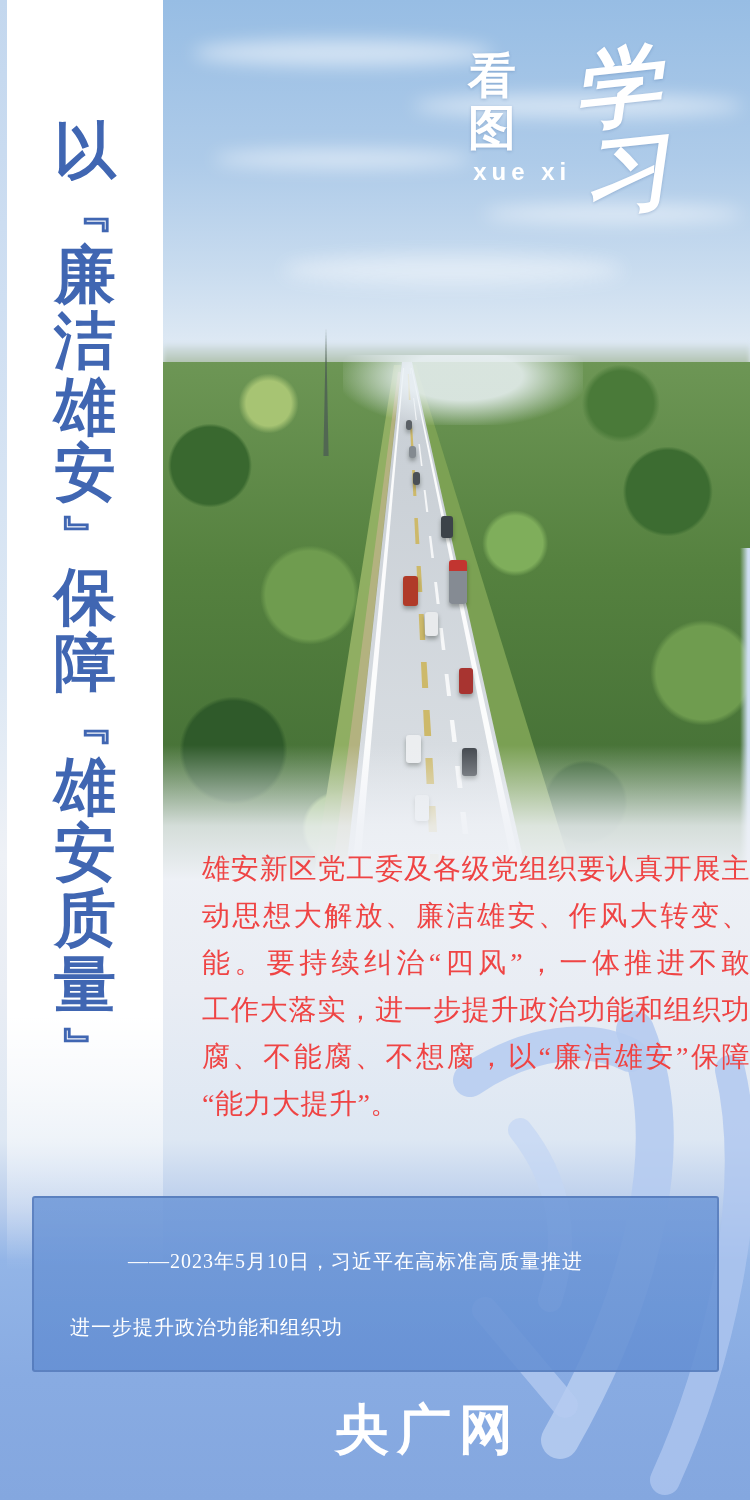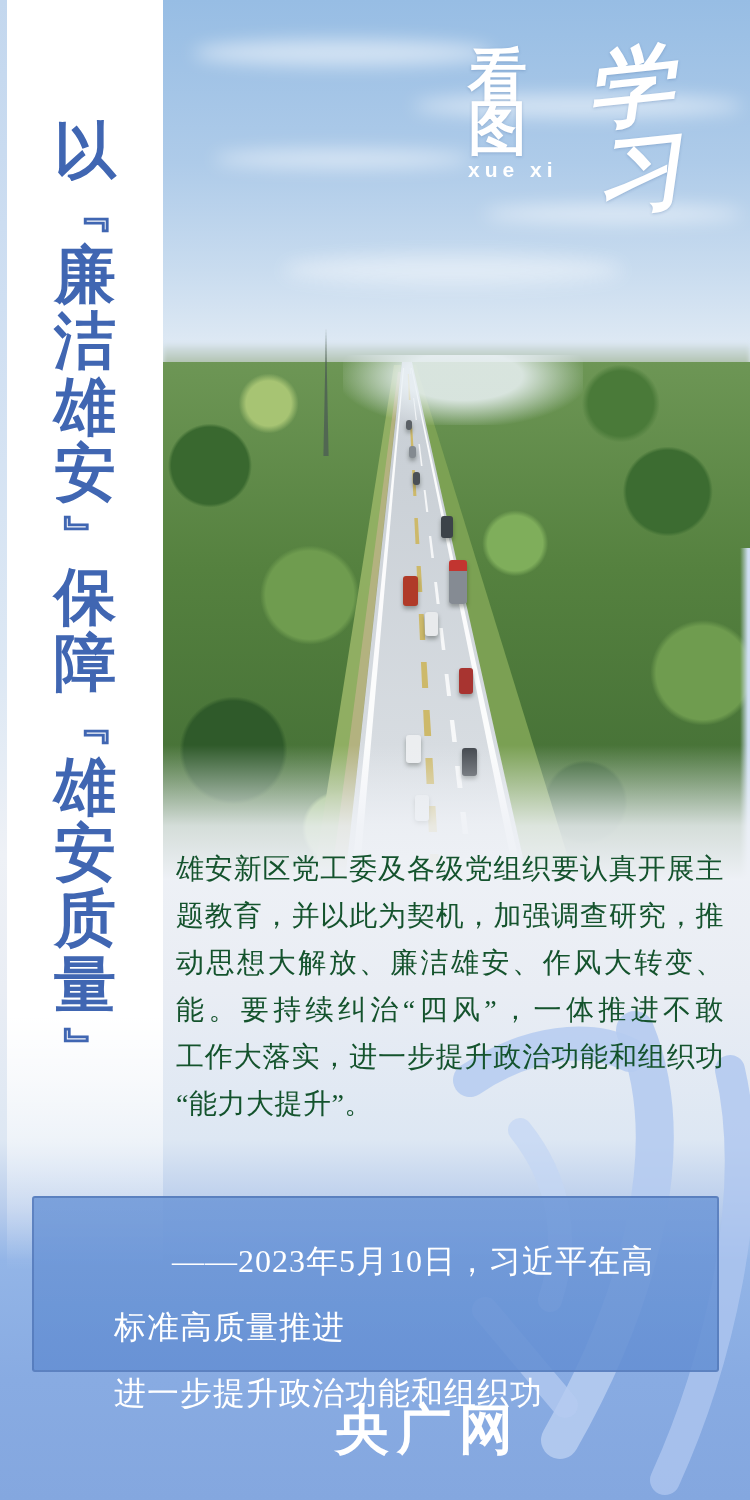--- a/index.html
+++ b/index.html
@@ -65,43 +65,43 @@
   .tower{position:absolute;left:150px;top:328px;width:26px;height:128px;
     clip-path:polygon(50% 0,60% 100%,40% 100%);background:#4e6053;opacity:.85;}
   .car{position:absolute;border-radius:3px;box-shadow:0 3px 4px rgba(20,30,20,.35);}
   .fade-bottom{position:absolute;left:0;bottom:0;width:100%;height:135px;
     background:linear-gradient(to bottom,rgba(238,241,246,0) 0%,rgba(238,241,246,.85) 60%,#eef1f6 100%);}
   .fade-right{position:absolute;right:0;top:548px;width:10px;height:332px;
     background:linear-gradient(to right,rgba(210,224,242,0),#cfdff2 80%);}
 
   
   .logo-ktxx{position:absolute;left:468px;top:50px;display:flex;align-items:flex-start;color:#fff;}
-  .logo-kantu{font-size:59px;font-weight:bold;letter-spacing:4px;line-height:52px;
+  .logo-kantu{font-size:48px;font-weight:bold;letter-spacing:4px;line-height:52px;
     font-family:"Liberation Sans", sans-serif;text-shadow:0 1px 3px rgba(40,80,140,.25);}
-  .logo-pinyin{font-size:21px;font-weight:bold;letter-spacing:5px;text-align:left;
+  .logo-pinyin{font-size:24px;font-weight:bold;letter-spacing:5px;text-align:right;
     font-family:"Liberation Sans", sans-serif;margin-top:4px;}
   .logo-script{font-size:86px;line-height:86px;font-style:italic;font-weight:bold;
     font-family:"Liberation Serif", serif;transform:rotate(-6deg) translateY(-10px);margin-left:8px;
     text-shadow:0 1px 3px rgba(40,80,140,.25);}
 
   
-  .quote{position:absolute;left:176px;top:845px;width:548px;color:#14532d;}
+  .quote{position:absolute;left:202px;top:845px;width:548px;color:#ef4444;}
   .quote .qline{font-size:28px;line-height:47px;height:47px;text-align:justify;text-align-last:justify;
     letter-spacing:.5px;white-space:nowrap;}
   .quote .qline.last{text-align-last:left;}
 
   
   .watermark{position:absolute;left:430px;top:1010px;width:320px;height:490px;}
 
   
   .attr-box{position:absolute;left:32px;top:1196px;width:687px;height:176px;box-sizing:border-box;
     background:linear-gradient(to bottom,rgba(112,153,216,.88),rgba(100,143,211,.88));
     border:2px solid rgba(72,108,172,.55);border-radius:3px;
     color:#fff;padding:30px 36px 0 36px;}
-  .attr-line{font-size:32px;line-height:66px;letter-spacing:1px;margin-left:44px;}
+  .attr-line{font-size:20px;line-height:66px;letter-spacing:1px;}
   .attr-line.first{text-indent:58px;}
 
   
   .footer-logo{position:absolute;left:16px;top:1394px;width:750px;text-align:center;
     color:#fff;font-size:54px;font-weight:bold;letter-spacing:8px;
     font-family:"Liberation Sans", sans-serif;padding-left:37px;}
 </style>
 </head>
 <body>
 
@@ -172,24 +172,24 @@
 <div class="logo-ktxx">
   <div>
     <div class="logo-kantu">看图</div>
     <div class="logo-pinyin">xue xi</div>
   </div>
   <div class="logo-script">学习</div>
 </div>
 
 <div class="quote">
   <div class="qline">雄安新区党工委及各级党组织要认真开展主</div>
-  <div class="qline">题教育，并以此为契机，加强调查研究，推</div>
   <div class="qline">动思想大解放、廉洁雄安、作风大转变、</div>
   <div class="qline">能。要持续纠治“四风”，一体推进不敢</div>
   <div class="qline">工作大落实，进一步提升政治功能和组织功</div>
+  <div class="qline">腐、不能腐、不想腐，以“廉洁雄安”保障</div>
   <div class="qline last">“能力大提升”。</div>
 </div>
 
 <div class="attr-box">
   <div class="attr-line first">——2023年5月10日，习近平在高标准高质量推进</div>
   <div class="attr-line">进一步提升政治功能和组织功</div>
 </div>
 
 <div class="footer-logo">央广网</div>
 

